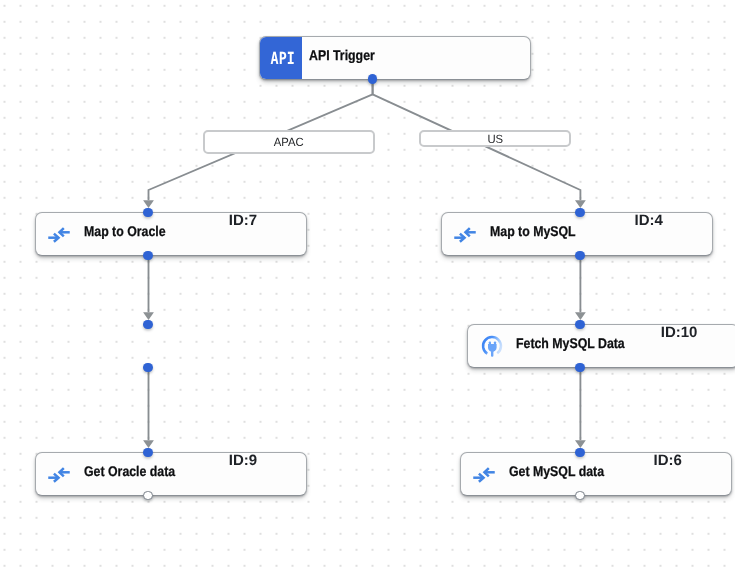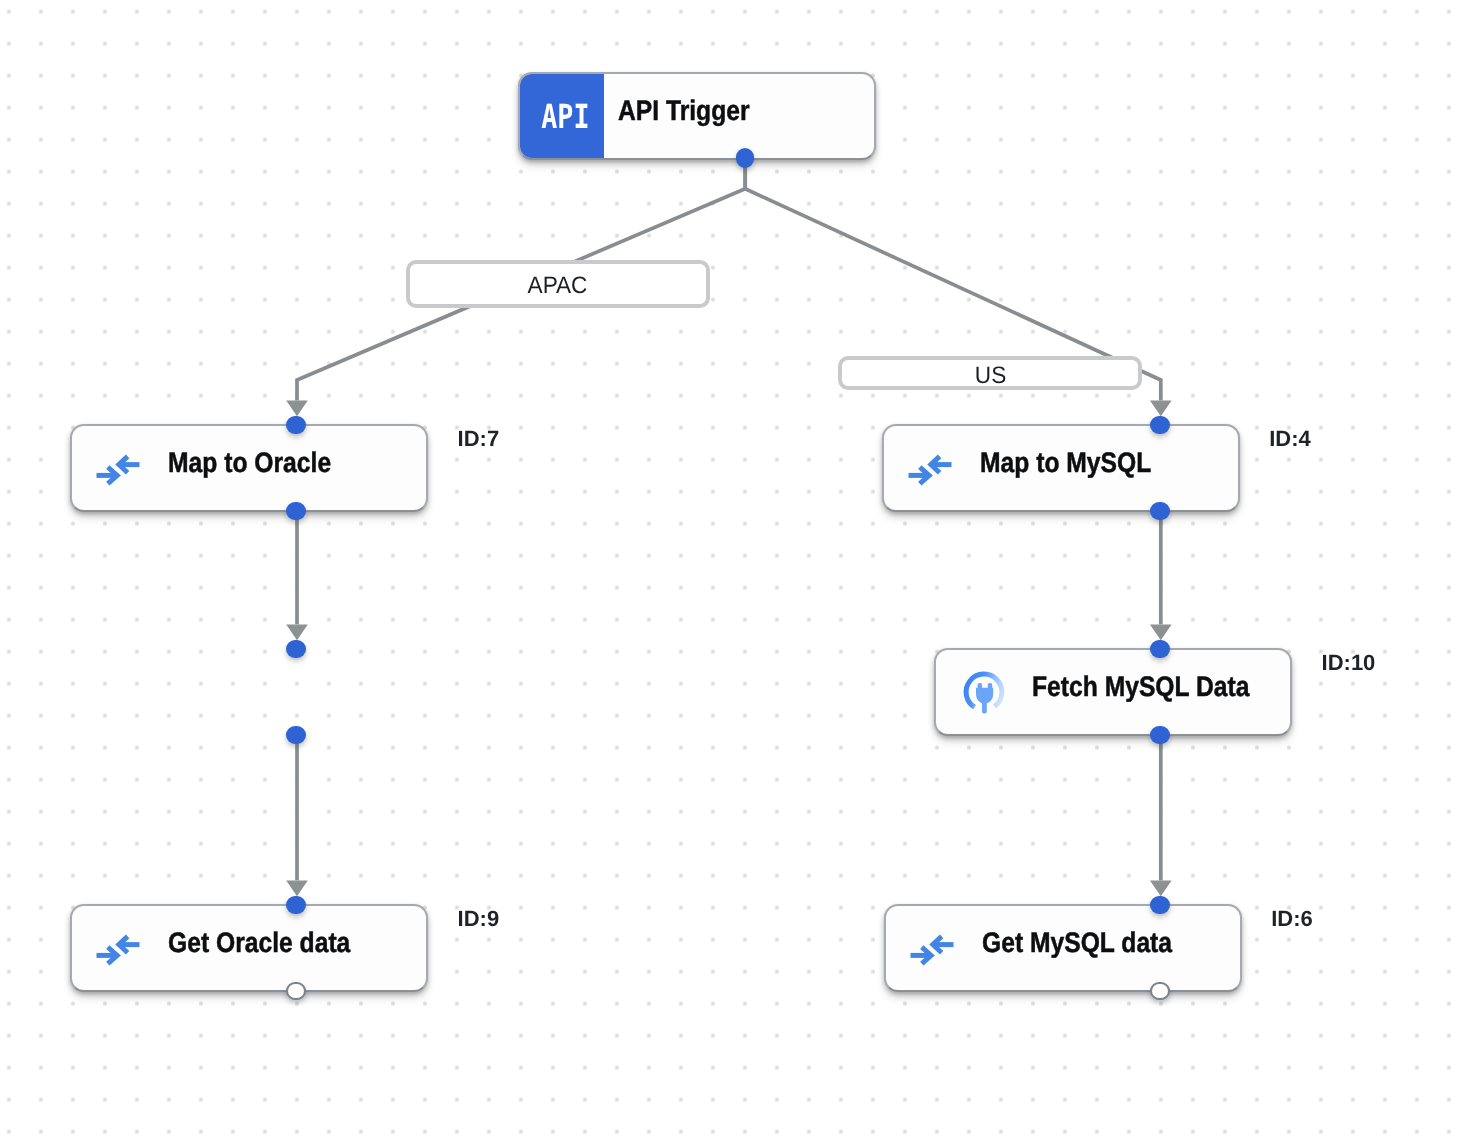--- a/index.html
+++ b/index.html
@@ -16,40 +16,40 @@
     background-color:#ffffff;
     background-image:radial-gradient(circle at 1px 1px, #dfdfdf 1px, transparent 1.1px);
     background-size:16px 16px;
     background-position:3.5px 4.8px;
   }
   #edges{position:absolute;left:0;top:0;width:735px;height:569px;pointer-events:none;}
 
   
   .node{
     position:absolute;box-sizing:border-box;
-    width:179px;height:44px;
+    width:272px;height:44px;
     background:#fdfdfd;
     border:1px solid #a6aaae;
     border-bottom-color:#8b9096;
     border-radius:7px;
     box-shadow:0 1px 2px 0 rgba(60,64,67,.30), 0 3px 5px -1px rgba(60,64,67,.30);
   }
   .node .ico{
     position:absolute;left:11.2px;top:9.6px;width:24px;height:24px;
     display:block;
   }
   .node .ico-plug{ left:11.6px; top:8.9px; width:24px; height:24px; }
   .node .lbl{
     position:absolute;left:47.7px;top:-3px;height:42px;line-height:42px;
     font-size:14.1px;font-weight:700;color:#0d0e10;white-space:nowrap;-webkit-text-stroke:0.25px #0d0e10;
     transform:scaleX(0.875);transform-origin:left center;backface-visibility:hidden;
   }
   .node .idlbl{
     position:absolute;left:192.6px;top:-1.1px;line-height:17px;
-    font-size:11px;font-weight:700;color:#1f2227;white-space:nowrap;
+    font-size:15px;font-weight:700;color:#1f2227;white-space:nowrap;
     backface-visibility:hidden;
   }
 
   
   #node-trigger{overflow:hidden;}
   #node-trigger .badge{
     position:absolute;left:0;top:0;width:42px;height:42px;
     background:#3366d6;display:flex;align-items:center;justify-content:center;
   }
   #node-trigger .badge span{
@@ -128,24 +128,24 @@
       <path d="M148.5,367.5 L148.5,440.2" fill="none" stroke="#888d91" stroke-width="1.85" marker-end="url(#arrow)"></path>
     </g>
     <g>
       <path d="M580.4,255.5 L580.4,312.2" fill="none" stroke="#888d91" stroke-width="1.85" marker-end="url(#arrow)"></path>
     </g>
     <g>
       <path d="M580.4,367.5 L580.4,440.2" fill="none" stroke="#888d91" stroke-width="1.85" marker-end="url(#arrow)"></path>
     </g>
   </svg>
 
-  <div class="edge-label" id="lbl-apac" style="left:203px;top:130px;width:152px;height:24px;">
+  <div class="edge-label" id="lbl-apac" style="left:203px;top:130px;width:172px;height:24px;">
     <span>APAC</span>
   </div>
-  <div class="edge-label" id="lbl-us" style="left:419px;top:130px;width:152px;height:17px;margin-top:48px;">
+  <div class="edge-label" id="lbl-us" style="left:419px;top:130px;width:152px;height:17px;">
     <span>US</span>
   </div>
 
   <div class="node" id="node-trigger" style="left:259.4px;top:36px;">
     <div class="badge">
       <span>API</span>
     </div>
     <div class="lbl">API Trigger</div>
   </div>
 
@@ -175,21 +175,21 @@
   </div>
 
   <div class="node" style="left:467.2px;top:324px;text-align:center;">
     <svg class="ico ico-plug" viewBox="0 0 24 24">
         <use href="#ic-plug-connector"></use>
       </svg>
     <div class="lbl">Fetch MySQL Data</div>
     <div class="idlbl">ID:10</div>
   </div>
 
-  <div class="node" style="left:442px;top:452px;text-align:center;">
+  <div class="node" style="left:460px;top:452px;text-align:center;">
     <svg class="ico" viewBox="0 0 24 24">
         <use href="#ic-merge-arrows"></use>
       </svg>
     <div class="lbl">Get MySQL data</div>
     <div class="idlbl">ID:6</div>
   </div>
 
   <div class="port filled" style="left:367.6px;top:74px;"></div>
 
   <div class="port filled" style="left:143.4px;top:207.5px;"></div>

